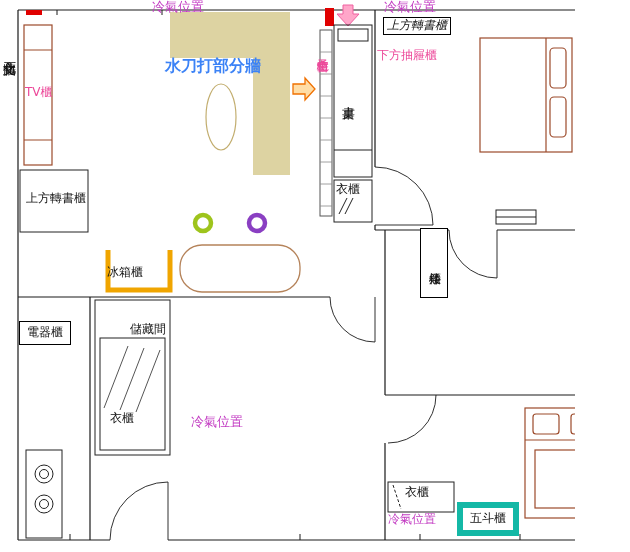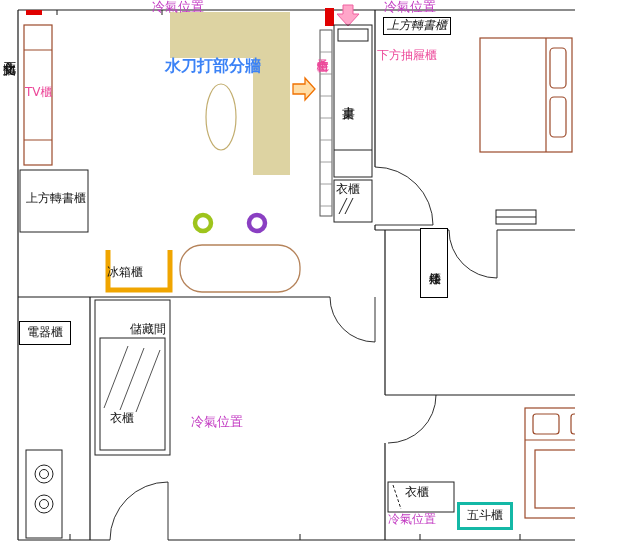--- a/index.html
+++ b/index.html
@@ -5,21 +5,21 @@
   html,body{margin:0;padding:0;background:#ffffff;}
   body{font-family:"DejaVu Sans", sans-serif;}
   #plan{position:relative;width:551px;height:552px;background:#ffffff;overflow:hidden;padding-left:24px;}
   #plan svg{position:absolute;left:0;top:0;z-index:1;}
   .lbl{position:absolute;z-index:2;font-size:12px;color:#111;white-space:nowrap;line-height:1.15;}
   .v{writing-mode:vertical-rl;text-orientation:upright;white-space:normal;}
   .magenta{color:#c23ac2;font-size:13px;}
   .tan{color:#ec4899;}
   .red{color:#3b82f6;font-weight:bold;font-size:16px;}
   .boxed{border:1px solid #000;background:#fff;padding:1px 3px;display:flex;align-items:center;justify-content:center;}
-  .maroonbox{border:3px solid #14b8a6;}
+  .maroonbox{border:6px solid #14b8a6;}
 </style>
 </head>
 <body>
 
 <div id="plan">
 
   <svg width="630" height="552" viewBox="0 0 630 552">
 
     <polygon points="170,12 290,12 290,175 253,175 253,58 170,58" fill="#ddd3a2"></polygon>
 

